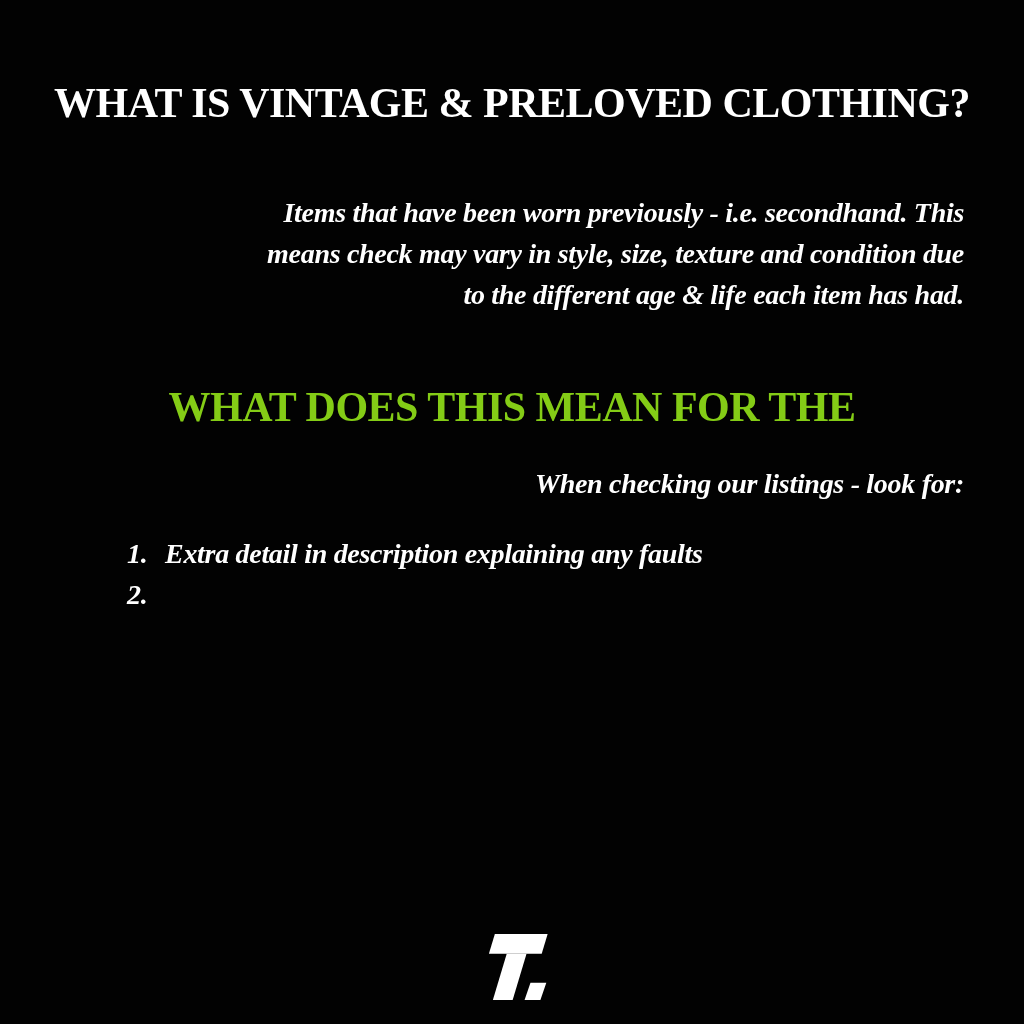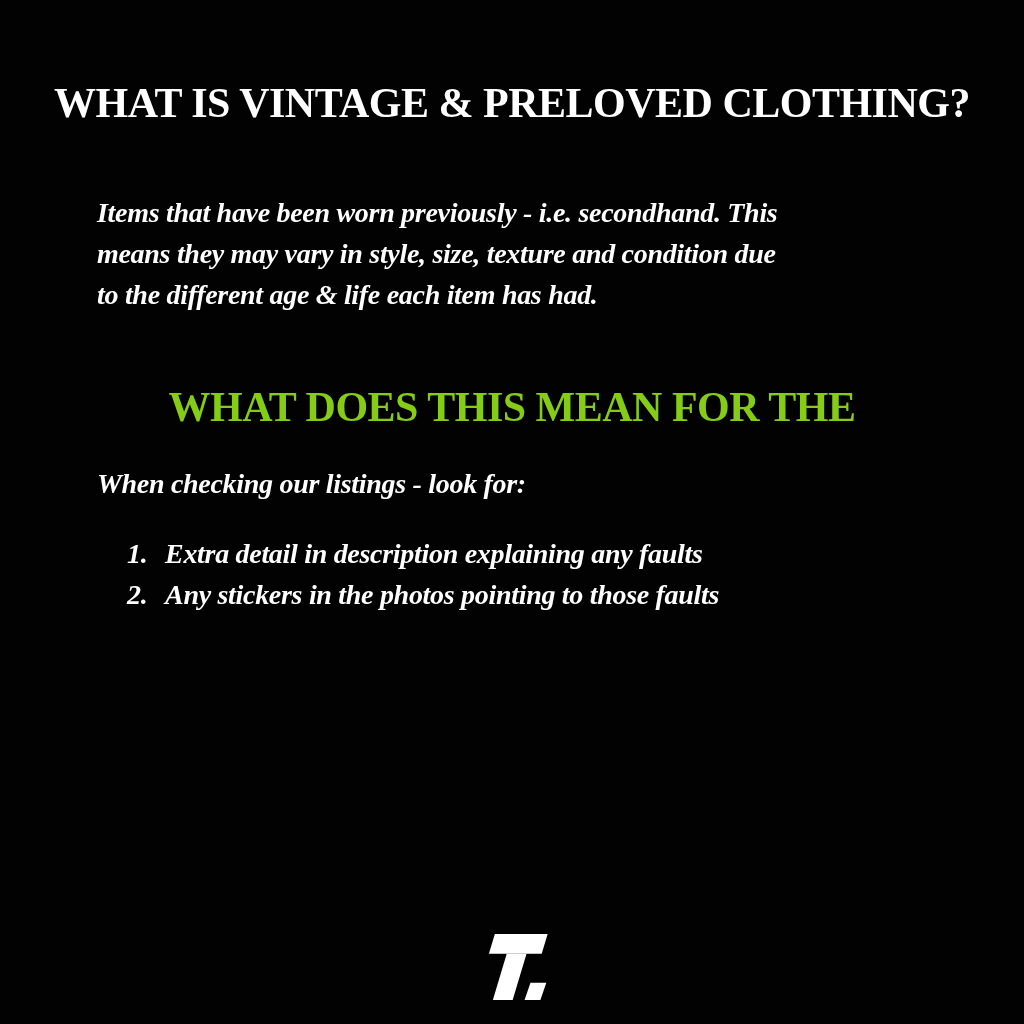--- a/index.html
+++ b/index.html
@@ -37,20 +37,21 @@
     color: #84cc16;
   }
   .body-text {
     font-size: 28px;
     font-weight: 700;
     font-style: italic;
     letter-spacing: -0.3px;
     line-height: 41px;
     margin: 0 60px 0 97px;
     color: #ffffff;
+    text-align: right;
   }
   .intro { margin-top: 66px; }
   .customer-info { margin-top: 45px; }
   .listings-note { margin-top: 30px; }
   .line { display: block; white-space: nowrap; }
   .checklist {
     list-style: none;
     margin: 29px 0 0 0;
     padding: 0 0 0 127px;
     font-size: 28px;
@@ -94,39 +95,38 @@
 </style>
 </head>
 <body>
 
 <div class="canvas">
 
   <h1 class="heading">WHAT IS VINTAGE &amp; PRELOVED CLOTHING?</h1>
 
   <p class="body-text intro">
     <span class="line">Items that have been worn previously - i.e. secondhand. This</span>
-    <span class="line">means they may vary in style, size, texture and condition due</span>
+    <span class="line">means check may vary in style, size, texture and condition due</span>
     <span class="line">to the different age &amp; life each item has had.</span>
   </p>
 
   <h2 class="heading-secondary">
     <span class="line">WHAT DOES THIS MEAN FOR THE</span>
   </h2>
 
 
   <p class="body-text listings-note">When checking our listings - look for:</p>
 
   <ol class="checklist">
     <li class="checklist-item">
       <span class="item-number">1.</span>
       <span class="item-text">Extra detail in description explaining any faults</span>
     </li>
     <li class="checklist-item">
       <span class="item-number">2.</span>
-      <span class="item-text">Any stickers in the photos pointing to those faults</span>
     </li>
   </ol>
 
   <div class="logo-wrap">
     <svg class="logo-svg" viewBox="0 0 120 100" xmlns="http://www.w3.org/2000/svg" role="img" aria-label="T.">
       <polygon points="34,0 114,0 105,30 25,30"></polygon>
       <polygon points="52,30 82,30 61,100 31,100"></polygon>
       <polygon points="88,74 112,74 103,100 79,100"></polygon>
     </svg>
     <span class="sr-only">T.</span>

